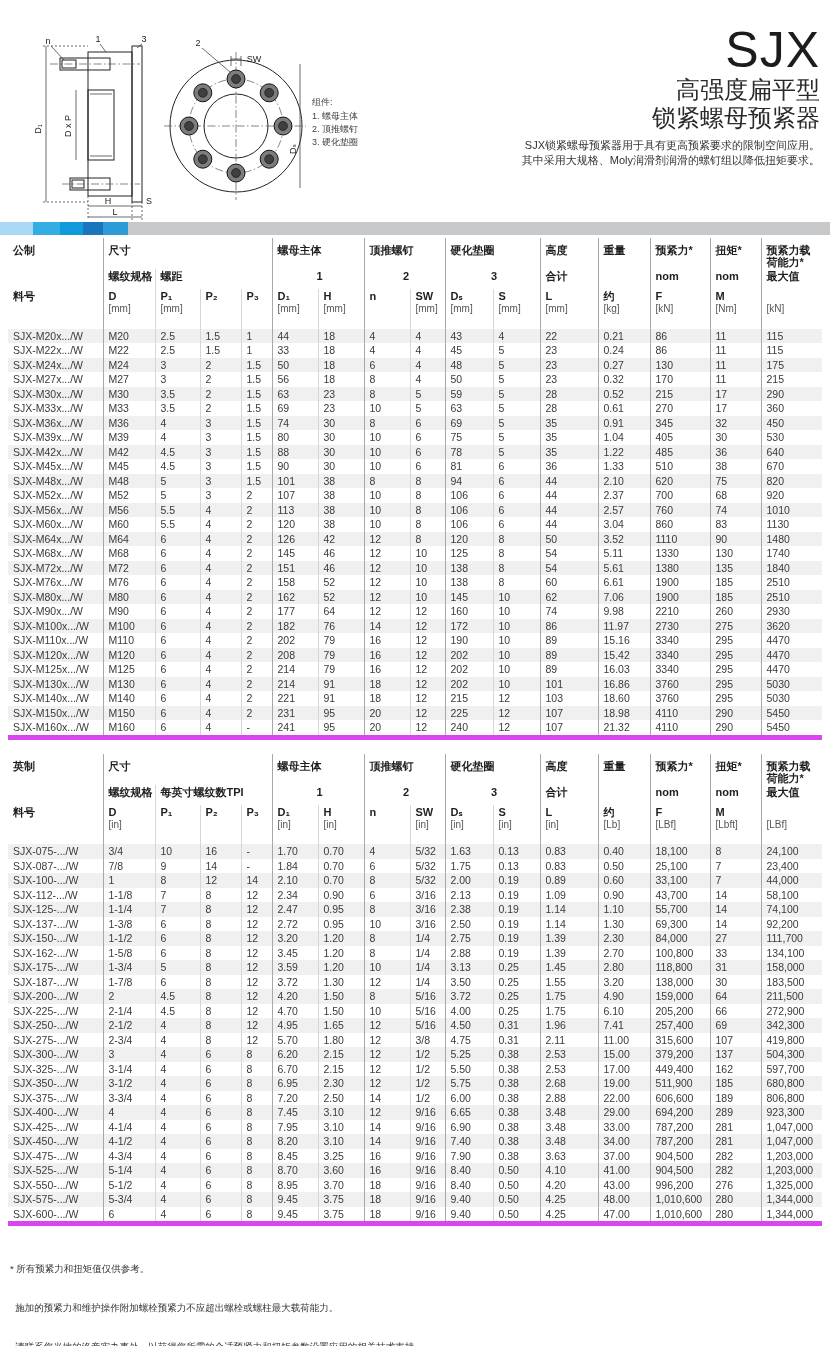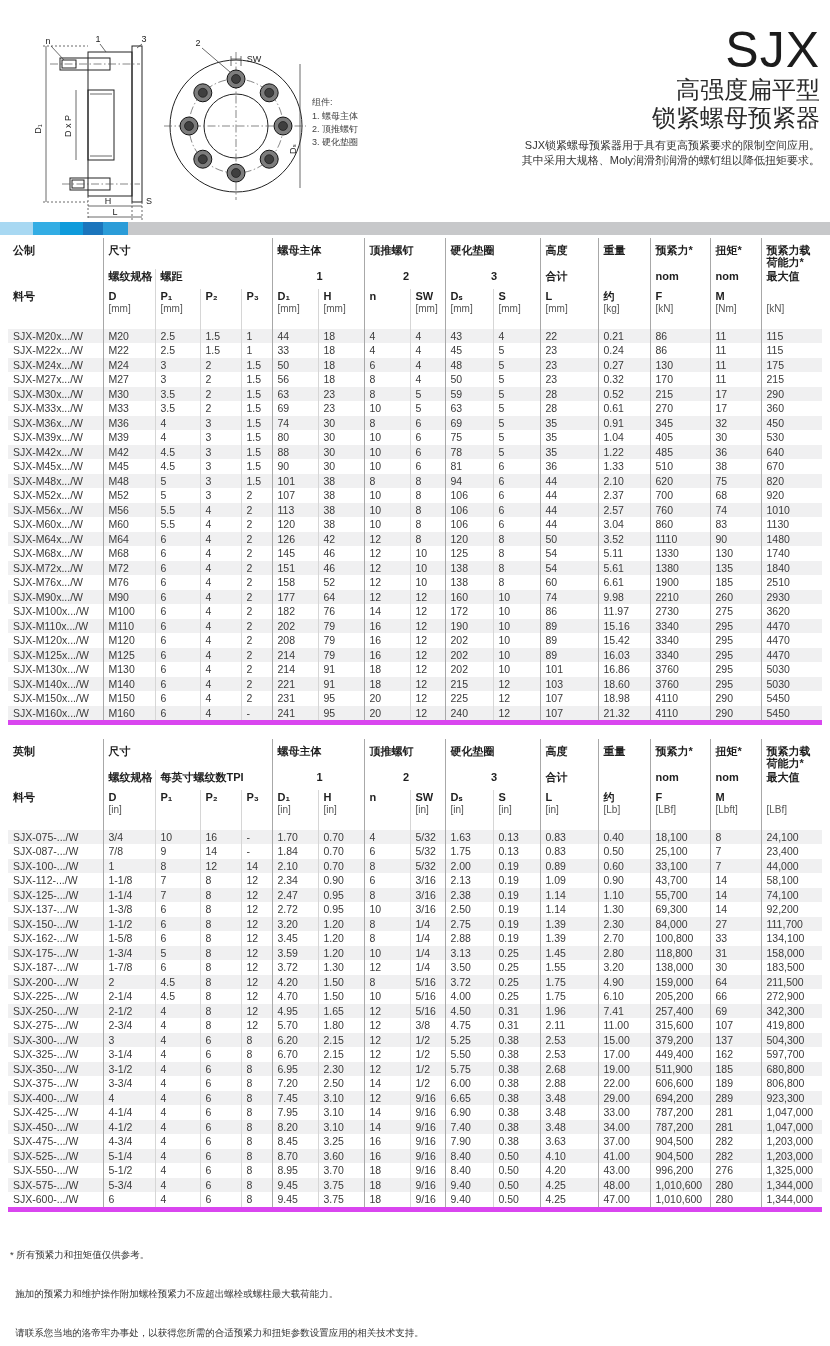--- a/index.html
+++ b/index.html
@@ -589,20 +589,38 @@
           <td class="ib">10</td>
           <td class="gb">138</td>
           <td class="ib">8</td>
           <td class="gb">60</td>
           <td class="gb">6.61</td>
           <td class="gb">1900</td>
           <td class="gb">185</td>
           <td class="gb">2510</td>
         </tr>
         <tr>
+          <td>SJX-M80x.../W</td>
+          <td class="gb">M80</td>
+          <td class="ib">6</td>
+          <td class="ib">4</td>
+          <td class="ib">2</td>
+          <td class="gb">162</td>
+          <td class="ib">52</td>
+          <td class="gb">12</td>
+          <td class="ib">10</td>
+          <td class="gb">145</td>
+          <td class="ib">10</td>
+          <td class="gb">62</td>
+          <td class="gb">7.06</td>
+          <td class="gb">1900</td>
+          <td class="gb">185</td>
+          <td class="gb">2510</td>
+        </tr>
+        <tr>
           <td>SJX-M90x.../W</td>
           <td class="gb">M90</td>
           <td class="ib">6</td>
           <td class="ib">4</td>
           <td class="ib">2</td>
           <td class="gb">177</td>
           <td class="ib">64</td>
           <td class="gb">12</td>
           <td class="ib">12</td>
           <td class="gb">160</td>

